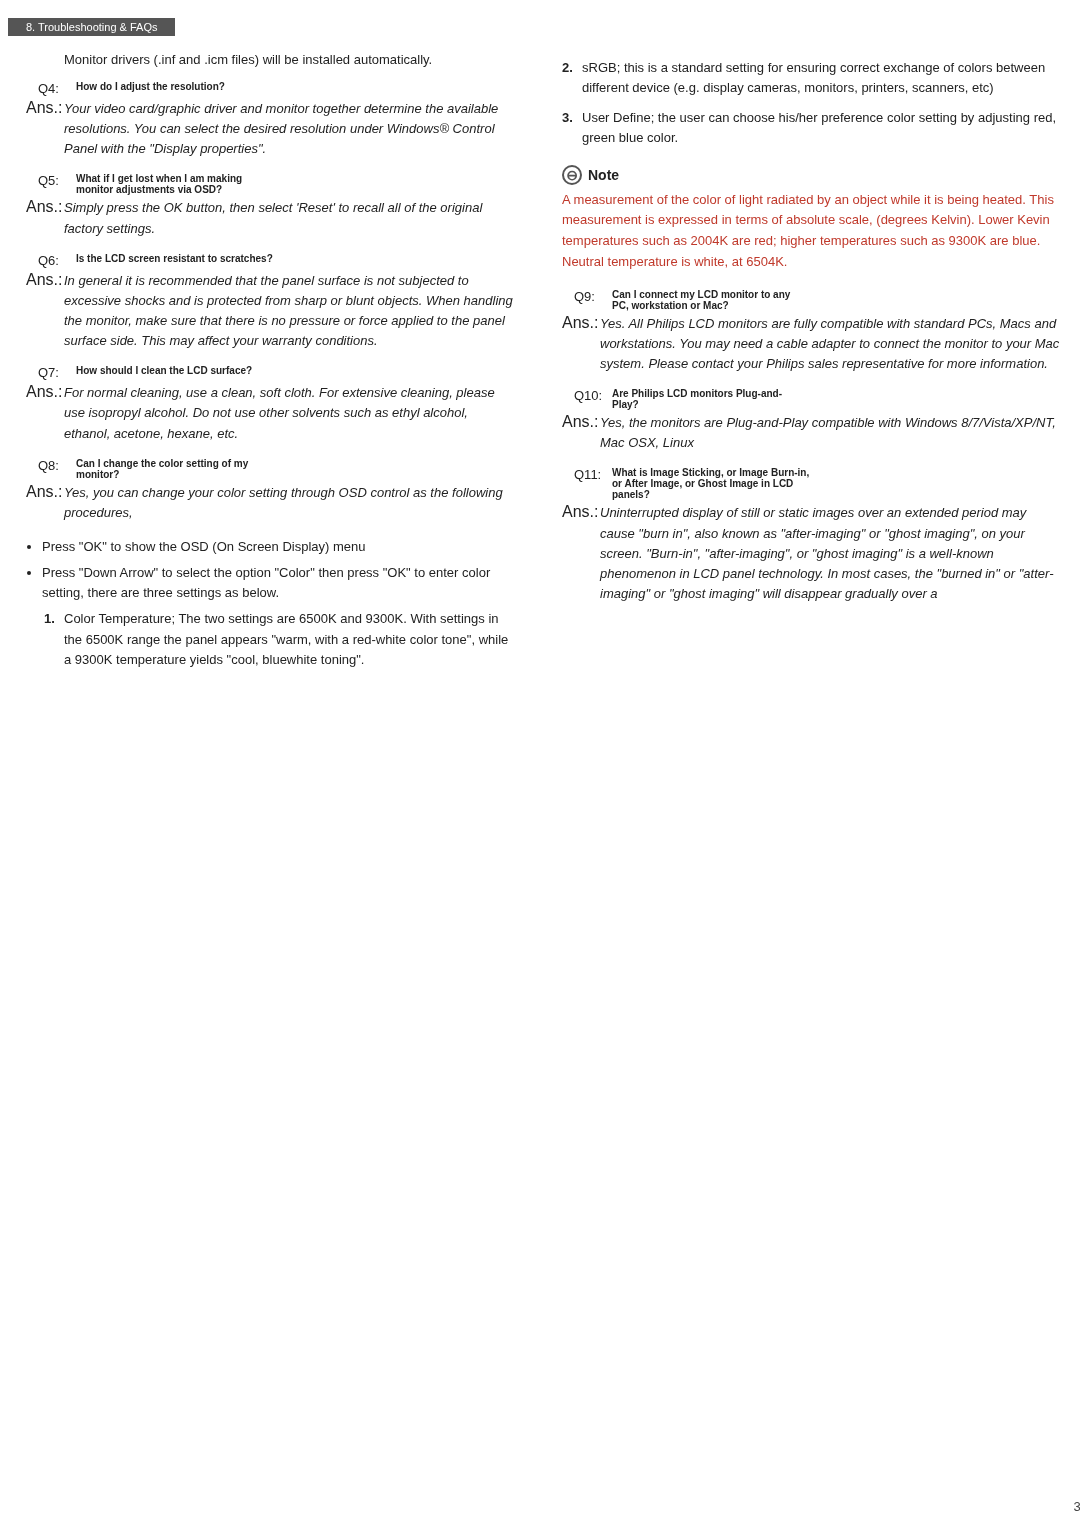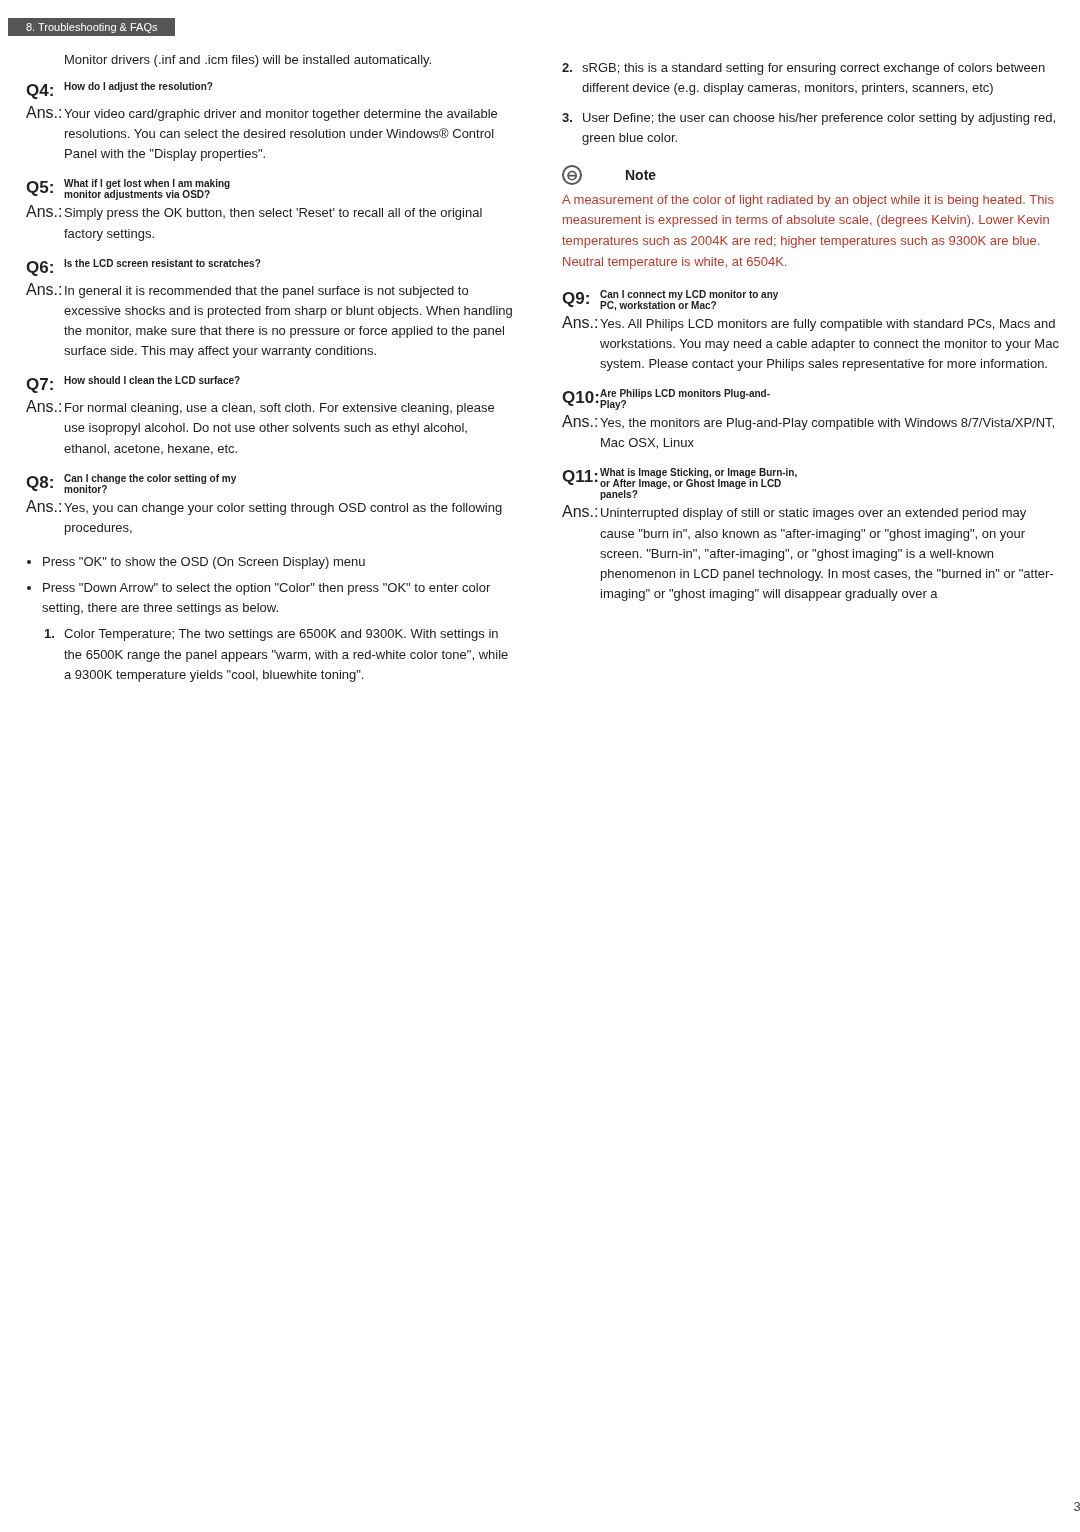--- a/index.html
+++ b/index.html
@@ -43,42 +43,44 @@
     }
     .qa-block {
       margin-bottom: 14px;
     }
     .q-line {
       display: flex;
       flex-direction: row;
       margin-bottom: 3px;
     }
     .q-label {
-      font-weight: bold;
-      font-size: 17px;
+      font-weight: normal;
+      font-size: 13px;
       min-width: 38px;
       flex-shrink: 0;
+      margin-left: 12px;
     }
     .q-text {
       font-weight: bold;
       font-size: 10px;
     }
     .a-line {
       display: flex;
       flex-direction: row;
       margin-bottom: 2px;
     }
     .a-label {
       font-size: 16px;
       min-width: 38px;
       flex-shrink: 0;
     }
     .a-text {
       font-size: 13px;
       line-height: 1.55;
+      font-style: italic;
     }
     .bullet-list {
       margin: 6px 0 6px 16px;
       list-style: disc;
     }
     .bullet-list li {
       font-size: 13px;
       line-height: 1.55;
       margin-bottom: 6px;
     }
@@ -240,21 +242,21 @@
           <li>
             <span class="sub-num-label">3.</span>
             <span>User Define; the user can choose his/her preference color setting by adjusting red, green blue color.</span>
           </li>
         </ol>
       </div>
 
       <div class="note-box">
         <div class="note-title">
           <div class="note-icon" style="font-size:14px; color:#555; border-color:#555;">⊖</div>
-          <span style="color:#222;margin-left:37px;">Note</span>
+          <span style="color:#222;">Note</span>
         </div>
         <div class="note-text">A measurement of the color of light radiated by an object while it is being heated. This measurement is expressed in terms of absolute scale, (degrees Kelvin). Lower Kevin temperatures such as 2004K are red; higher temperatures such as 9300K are blue. Neutral temperature is white, at 6504K.</div>
       </div>
 
       <div class="qa-block">
         <div class="q-line">
           <span class="q-label">Q9:</span>
           <span class="q-text">Can I connect my LCD monitor to any<br>PC, workstation or Mac?</span>
         </div>
         <div class="a-line">

